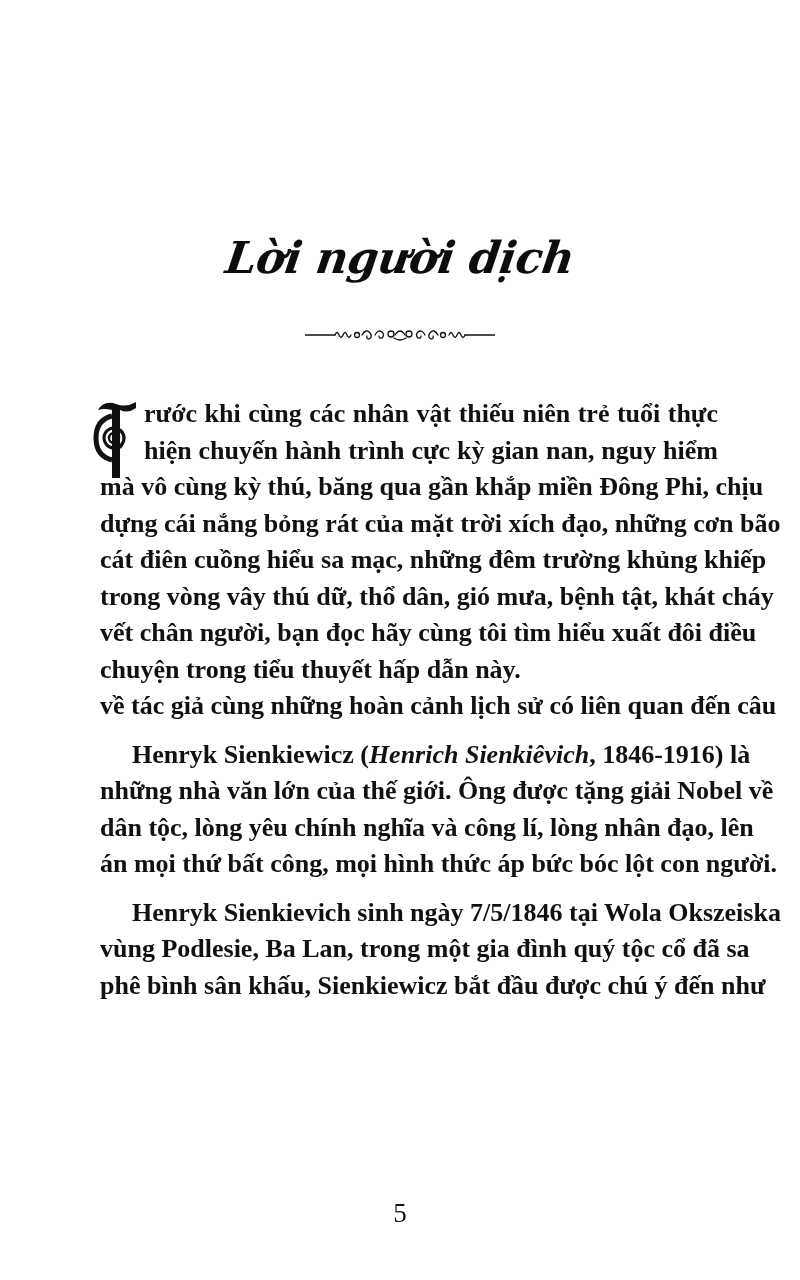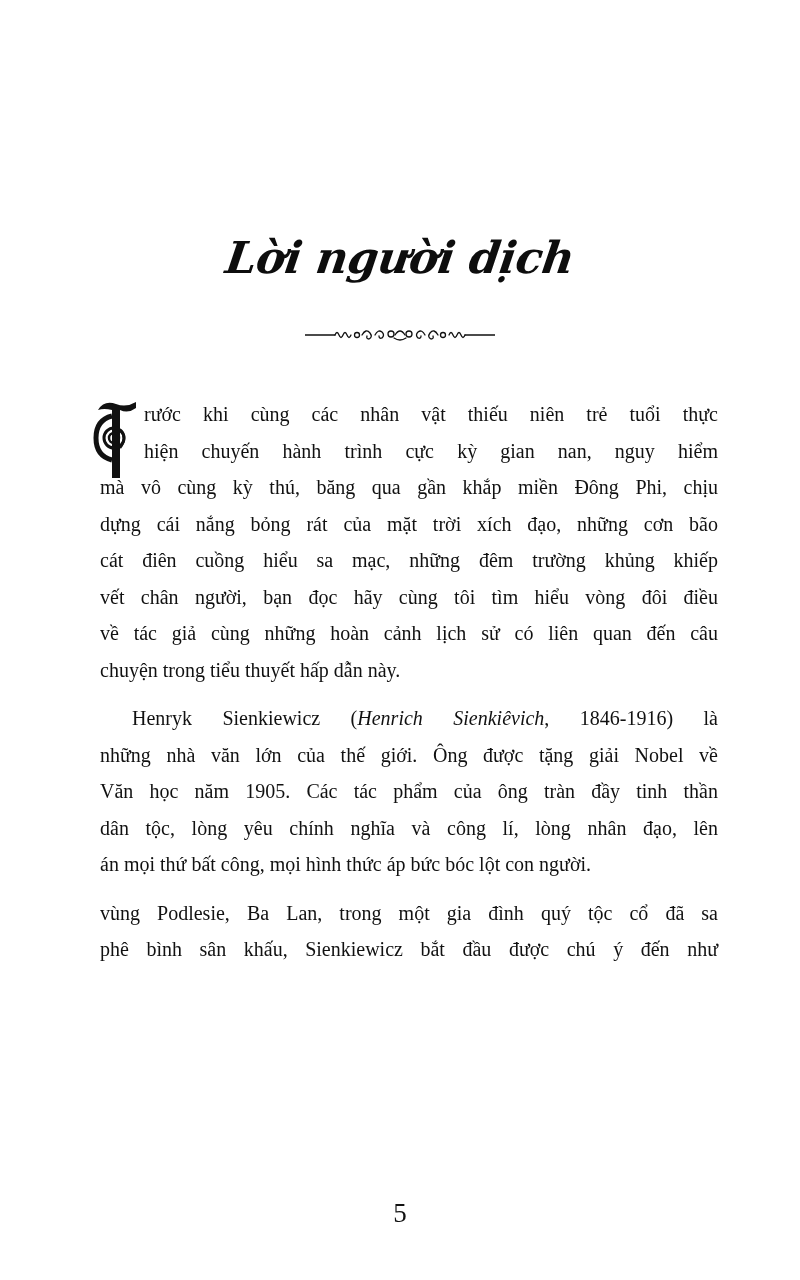--- a/index.html
+++ b/index.html
@@ -39,23 +39,24 @@
       top: 326px;
       left: 305px;
       width: 190px;
       height: 16px;
     }
     .body-text {
       position: absolute;
       left: 100px;
       top: 396px;
       width: 618px;
-      font-size: 20px;
+      font-size: 26px;
       line-height: 36.5px;
       text-align: justify;
+      font-weight: bold;
     }
     .para {
       margin: 0 0 12px 0;
       text-indent: 0;
     }
     .para .line {
       display: block;
       text-align: justify;
       text-align-last: justify;
       white-space: nowrap;
@@ -124,34 +125,35 @@
         <path d="M20 16 Q4 20 4 38 Q4 56 20 60" fill="none" stroke="#111" stroke-width="5"></path>
         <circle cx="22" cy="38" r="10" fill="none" stroke="#111" stroke-width="3"></circle>
         <circle cx="22" cy="38" r="5" fill="none" stroke="#111" stroke-width="2.5"></circle>
         <path d="M28 30 Q36 38 28 48" fill="none" stroke="#111" stroke-width="2.5"></path>
       </svg>
       <span class="line">rước khi cùng các nhân vật thiếu niên trẻ tuổi thực</span>
       <span class="line">hiện chuyến hành trình cực kỳ gian nan, nguy hiểm</span>
       <span class="line full">mà vô cùng kỳ thú, băng qua gần khắp miền Đông Phi, chịu</span>
       <span class="line full">dựng cái nắng bỏng rát của mặt trời xích đạo, những cơn bão</span>
       <span class="line full">cát điên cuồng hiểu sa mạc, những đêm trường khủng khiếp</span>
-      <span class="line full">vết chân người, bạn đọc hãy cùng tôi tìm hiểu vòng đôi điều</span>
+      <span class="line full">trong vòng vây thú dữ, thổ dân, gió mưa, bệnh tật, khát cháy</span>
+      <span class="line full">vết chân người, bạn đọc hãy cùng tôi tìm hiểu xuất đôi điều</span>
+      <span class="line full last">chuyện trong tiểu thuyết hấp dẫn này.</span>
       <span class="line full">về tác giả cùng những hoàn cảnh lịch sử có liên quan đến câu</span>
-      <span class="line full last">chuyện trong tiểu thuyết hấp dẫn này.</span>
     </div>
 
     <div class="para">
       <span class="line" style="padding-left:32px"><span>Henryk Sienkiewicz (</span><span class="italic">Henrich Sienkiêvich</span><span>, 1846-1916) là</span></span>
       <span class="line">những nhà văn lớn của thế giới. Ông được tặng giải Nobel về</span>
-      <span class="line">Văn học năm 1905. Các tác phẩm của ông tràn đầy tinh thần</span>
       <span class="line">dân tộc, lòng yêu chính nghĩa và công lí, lòng nhân đạo, lên</span>
       <span class="line last">án mọi thứ bất công, mọi hình thức áp bức bóc lột con người.</span>
     </div>
 
     <div class="para">
+      <span class="line" style="padding-left:32px">Henryk Sienkievich sinh ngày 7/5/1846 tại Wola Okszeiska</span>
       <span class="line">vùng Podlesie, Ba Lan, trong một gia đình quý tộc cổ đã sa</span>
       <span class="line">phê bình sân khấu, Sienkiewicz bắt đầu được chú ý đến như</span>
     </div>
 
   </div>
 
   <div class="page-number">5</div>
 
 </div>
 

